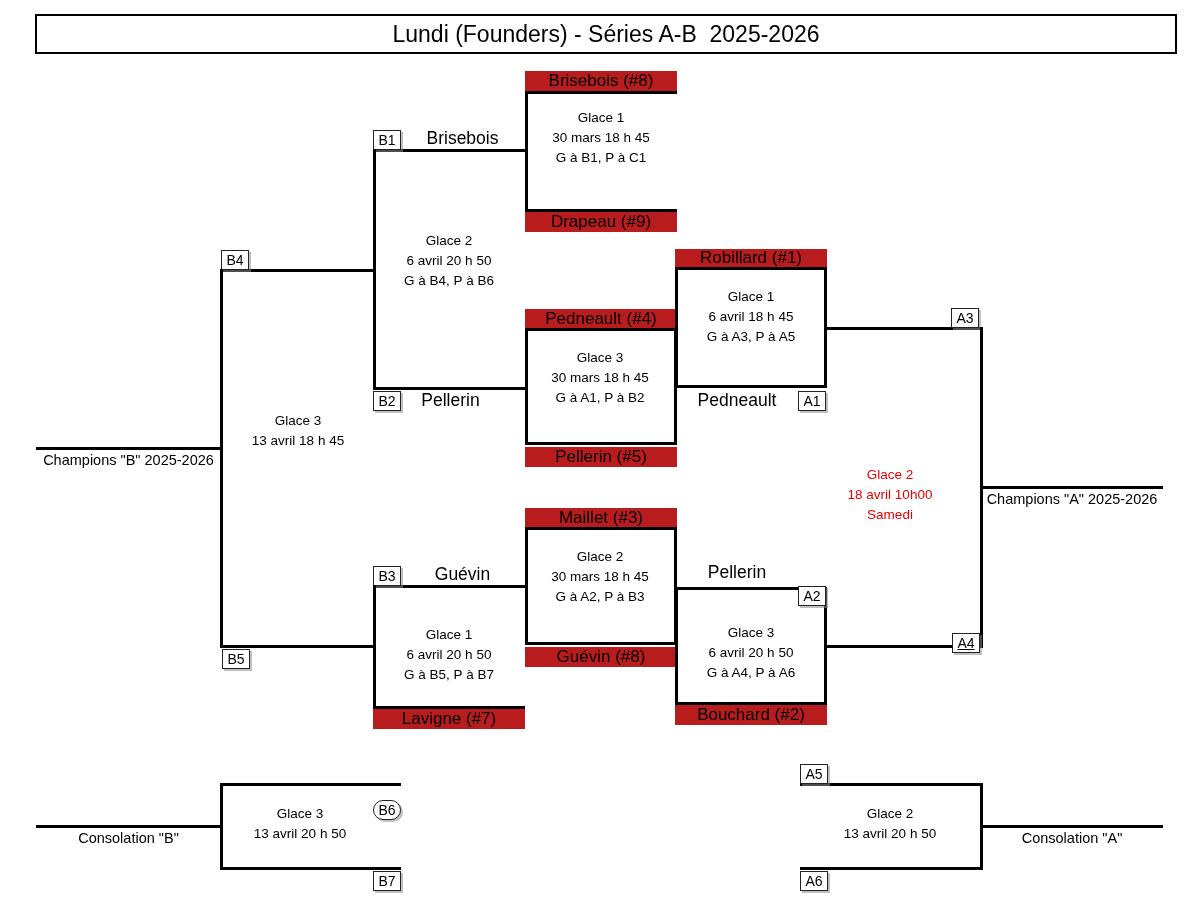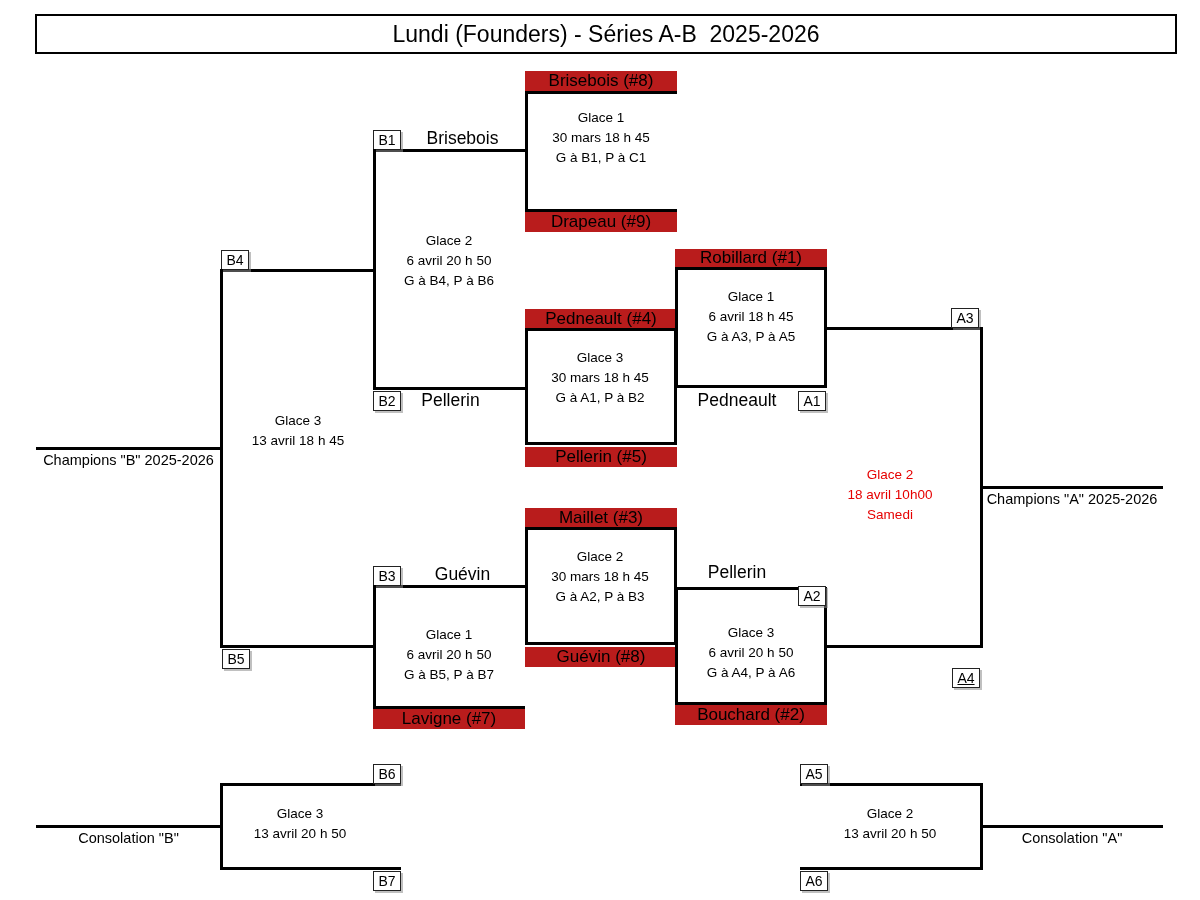--- a/index.html
+++ b/index.html
@@ -142,24 +142,24 @@
   <div class="minfo" style="left:675px;top:623px;width:152px;">
     <div>Glace 3</div>
     <div>6 avril 20 h 50</div>
     <div>G à A4, P à A6</div>
   </div>
 
   <div class="slot" style="left:798px;top:566px;margin-top:20px;">A2</div>
   <div class="adv" style="left:675px;top:562px;width:124px;">Pellerin</div>
 
   <div class="hline" style="left:827px;top:645px;width:156px;height:3px;"></div>
-  <div class="slot" style="left:952px;top:668px;text-decoration:underline;">A4</div>
+  <div class="slot" style="left:952px;top:633px;text-decoration:underline;">A4</div>
 
   <div class="hline" style="left:220px;top:783px;width:181px;height:3px;"></div>
-  <div class="slot" style="left:373px;top:764px;">B6</div>
+  <div class="slot" style="left:373px;top:800px;border-radius:10px;">B6</div>
   <div class="vline" style="left:220px;top:783px;width:3px;height:87px;"></div>
   <div class="hline" style="left:220px;top:867px;width:181px;height:3px;"></div>
   <div class="slot" style="left:373px;top:871px;">B7</div>
   <div class="minfo" style="left:220px;top:804px;width:160px;">
     <div>Glace 3</div>
     <div>13 avril 20 h 50</div>
   </div>
   <div class="hline" style="left:36px;top:825px;width:187px;height:3px;"></div>
   <div class="out" style="left:36px;top:830px;width:185px;">Consolation "B"</div>
 

